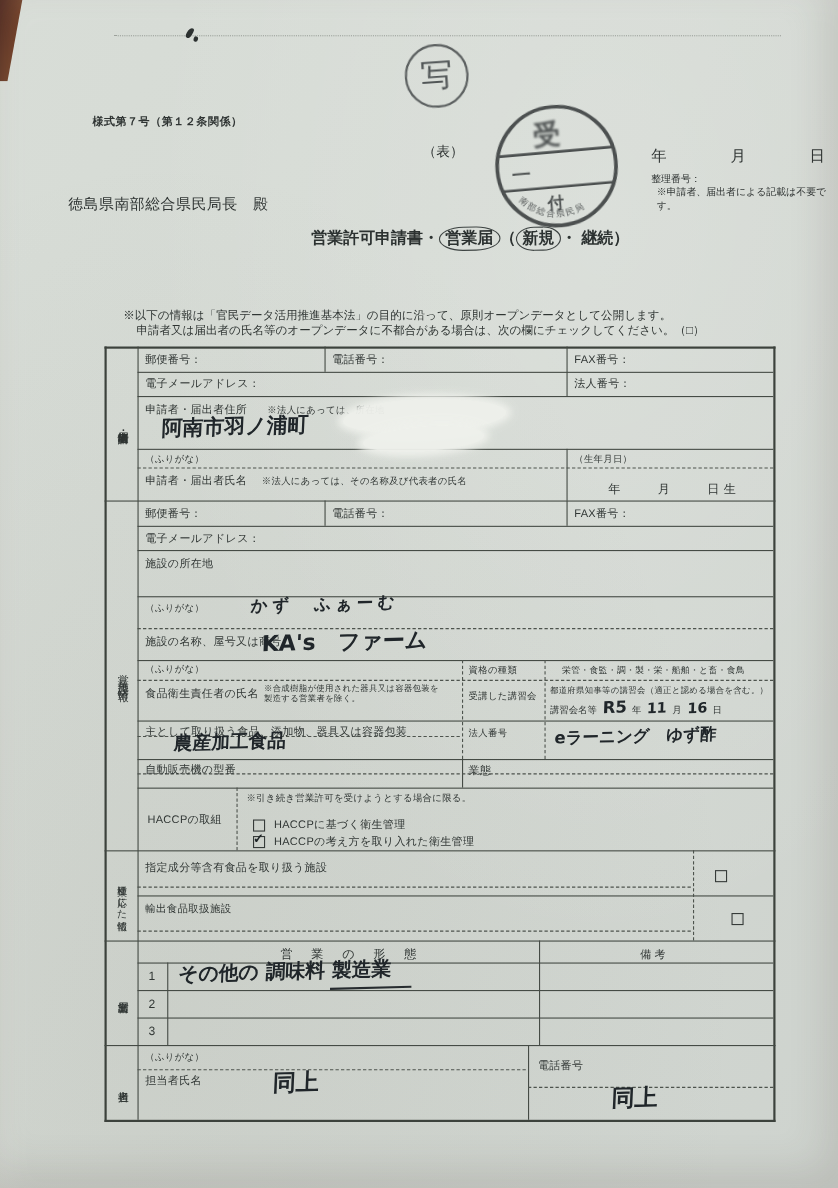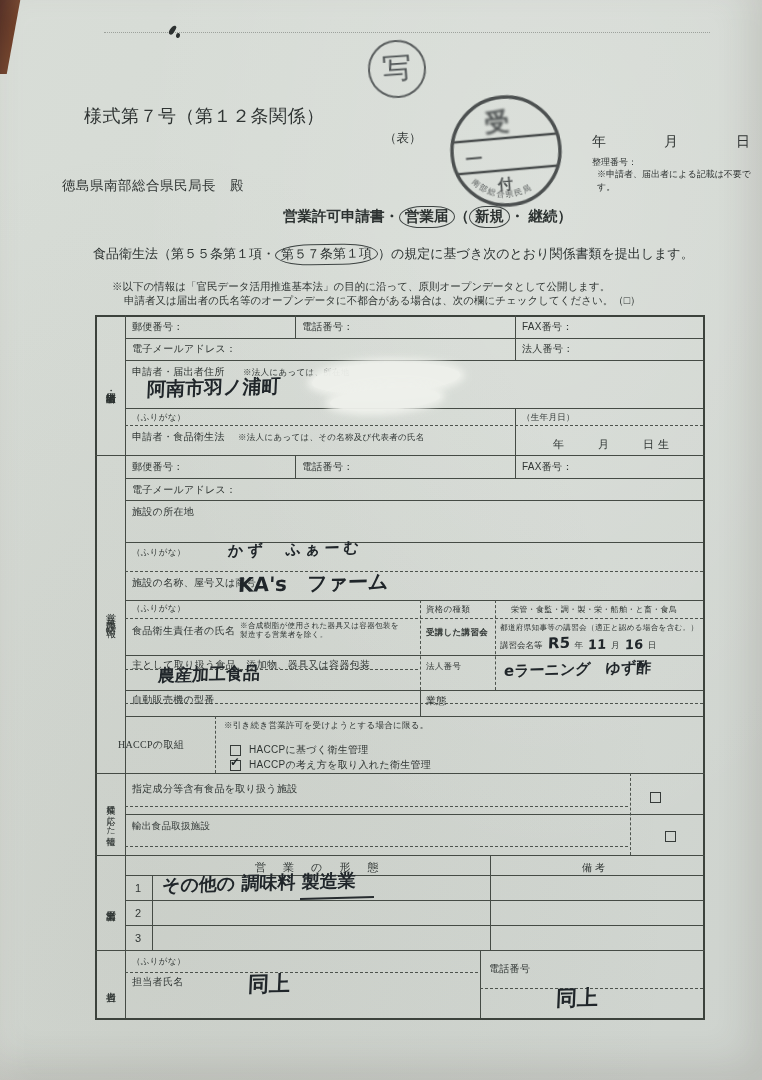--- a/index.html
+++ b/index.html
@@ -58,21 +58,21 @@
   <div class="scanline"></div>
   <div class="inkmark"></div>
   <div class="inkmark2"></div>
 
   
   <div class="copystamp">
     <span>写</span>
   </div>
 
   
-  <div class="abs" style="left:84px;top:104px;font-size:18px;letter-spacing:.5px;">様式第７号（第１２条関係）</div>
+  <div class="abs" style="left:84px;top:104px;font-size:10px;letter-spacing:.5px;font-weight:bold;">様式第７号（第１２条関係）</div>
   <div class="abs" style="left:384px;top:130px;font-size:12.5px;">（表）</div>
 
   
   <svg class="abs" style="left:447px;top:92px;transform:rotate(-5deg);opacity:.86;filter:blur(.35px);" width="118" height="118" viewBox="0 0 118 118">
     <circle cx="59" cy="59" r="54" fill="none" stroke="#35393a" stroke-width="3.4"></circle>
     <line x1="8" y1="46" x2="110" y2="46" stroke="#35393a" stroke-width="2.4"></line>
     <line x1="9" y1="78" x2="109" y2="78" stroke="#35393a" stroke-width="2.4"></line>
     <text x="40" y="38" font-size="25" font-weight="bold" fill="#383c3d" filter="blur(1px)">受</text>
     <text x="18" y="70" font-size="17" font-weight="bold" fill="#383c3d">一</text>
     <text x="48" y="97" font-size="15" font-weight="bold" fill="#383c3d">付</text>
@@ -86,23 +86,20 @@
   <div class="abs" style="left:592px;top:156px;font-size:9px;">整理番号：</div>
   <div class="abs" style="left:597px;top:168px;font-size:9px;font-family:Liberation Serif, serif;">※申請者、届出者による記載は不要です。</div>
   <div class="abs" style="left:62px;top:177px;font-size:13.5px;letter-spacing:.5px;">徳島県南部総合県民局長　殿</div>
 
   
   <div class="title-line">
     <span>営業許可申請書・</span><span class="circled">営業届</span><span>（</span><span class="circled">新規</span><span>・ 継続）</span>
   </div>
 
   
-  <div class="law-line">
-    <span>食品衛生法（第５５条第１項・</span><span class="circled" style="border-radius:45%/65%;">第５７条第１項</span><span>）の規定に基づき次のとおり関係書類を提出します。</span>
-  </div>
 
   <div class="note-line" style="left:124px;top:294px;">申請者又は届出者の氏名等のオープンデータに不都合がある場合は、次の欄にチェックしてください。（□）</div>
   <div class="note-line" style="left:112px;top:280px;">※以下の情報は「官民データ活用推進基本法」の目的に沿って、原則オープンデータとして公開します。</div>
 
   
   <div class="hl hl2" style="left:95px;top:315px;width:610px;"></div>
   <div class="hl hl2" style="left:95px;top:1018px;width:610px;"></div>
   <div class="vl vl2" style="left:95px;top:315px;height:705px;"></div>
   <div class="vl vl2" style="left:703px;top:315px;height:705px;"></div>
   <div class="vl" style="left:125px;top:315px;height:703px;"></div>
@@ -169,21 +166,21 @@
   <div class="lbl" style="left:132px;top:342px;">電子メールアドレス：</div>
   <div class="lbl" style="left:522px;top:342px;">法人番号：</div>
 
   <div class="lbl" style="left:132px;top:365px;">申請者・届出者住所</div>
   <div class="lbl sm" style="left:243px;top:367px;">※法人にあっては、所在地</div>
   <div class="hw" style="left:147px;top:375px;font-size:19px;">阿南市羽ノ浦町</div>
   <div class="redact" style="left:312px;top:363px;width:148px;height:30px;border-radius:48% 52% 55% 45% / 60% 48% 52% 40%;transform:rotate(-2deg);"></div>
   <div class="redact" style="left:330px;top:388px;width:110px;height:22px;border-radius:55% 45% 50% 50% / 52% 55% 45% 48%;transform:rotate(-4deg);"></div>
 
   <div class="lbl sm" style="left:132px;top:412px;">（ふりがな）</div>
-  <div class="lbl" style="left:132px;top:430px;">申請者・食品衛生法</div>
+  <div class="lbl" style="left:132px;top:430px;">申請者・届出者氏名</div>
   <div class="lbl sm" style="left:238px;top:432px;">※法人にあっては、その名称及び代表者の氏名</div>
   <div class="lbl sm" style="left:522px;top:412px;">（生年月日）</div>
   <div class="lbl" style="left:553px;top:437px;font-size:11px;letter-spacing:4px;">年　　月　　日生</div>
 
   
   <div class="lbl" style="left:132px;top:460px;">郵便番号：</div>
   <div class="lbl" style="left:302px;top:460px;">電話番号：</div>
   <div class="lbl" style="left:522px;top:460px;">FAX番号：</div>
   <div class="lbl" style="left:132px;top:483px;">電子メールアドレス：</div>
   <div class="lbl" style="left:132px;top:505px;">施設の所在地</div>
@@ -192,42 +189,42 @@
   <div class="hw" style="left:228px;top:540px;font-size:15px;letter-spacing:4px;">かず　ふぁーむ</div>
   <div class="lbl" style="left:132px;top:576px;">施設の名称、屋号又は商号</div>
   <div class="hw" style="left:238px;top:570px;font-size:20px;">KA's　ファーム</div>
 
   <div class="lbl sm" style="left:132px;top:603px;">（ふりがな）</div>
   <div class="lbl" style="left:132px;top:624px;">食品衛生責任者の氏名</div>
   <div class="lbl xs" style="left:240px;top:621px;">※合成樹脂が使用された器具又は容器包装を</div>
   <div class="lbl xs" style="left:240px;top:630px;">製造する営業者を除く。</div>
 
   <div class="lbl sm" style="left:426px;top:604px;">資格の種類</div>
-  <div class="lbl sm" style="left:426px;top:627px;font-weight:bold;">受講した講習会</div>
+  <div class="lbl sm" style="left:426px;top:627px;">受講した講習会</div>
   <div class="lbl sm" style="left:511px;top:604px;font-size:8px;">栄管・食監・調・製・栄・船舶・と畜・食鳥</div>
   <div class="lbl xs" style="left:500px;top:623px;">都道府県知事等の講習会（適正と認める場合を含む。）</div>
   <div class="abs" style="left:500px;top:634px;font-size:8.5px;white-space:nowrap;display:flex;align-items:flex-end;gap:5px;">
     <span>講習会名等</span>
     <span class="hwi" style="font-size:15px;">R5</span>
     <span>年</span>
     <span class="hwi" style="font-size:13px;">11</span>
     <span>月</span>
     <span class="hwi" style="font-size:13px;">16</span>
     <span>日</span>
   </div>
 
   <div class="lbl" style="left:132px;top:658px;">主として取り扱う食品、添加物、器具又は容器包装</div>
   <div class="hw" style="left:158px;top:663px;font-size:17px;">農産加工食品</div>
   <div class="lbl sm" style="left:426px;top:661px;">法人番号</div>
   <div class="hw" style="left:504px;top:660px;font-size:15px;">eラーニング　ゆず酢</div>
 
   <div class="lbl" style="left:132px;top:693px;">自動販売機の型番</div>
   <div class="lbl" style="left:426px;top:694px;">業態</div>
 
-  <div class="lbl" style="left:118px;top:738px;font-family:Liberation Serif, serif;">HACCPの取組</div>
+  <div class="lbl" style="left:134px;top:738px;">HACCPの取組</div>
   <div class="lbl sm" style="left:224px;top:720px;">※引き続き営業許可を受けようとする場合に限る。</div>
   <div class="abs" style="left:230px;top:743px;display:flex;align-items:center;gap:8px;">
     <span class="cbx"></span>
     <span class="lbl" style="position:static;">HACCPに基づく衛生管理</span>
   </div>
   <div class="abs" style="left:230px;top:758px;display:flex;align-items:center;gap:8px;">
     <span class="cbx">
         <span class="cbmark">✓</span>
       </span>
     <span class="lbl" style="position:static;">HACCPの考え方を取り入れた衛生管理</span>

